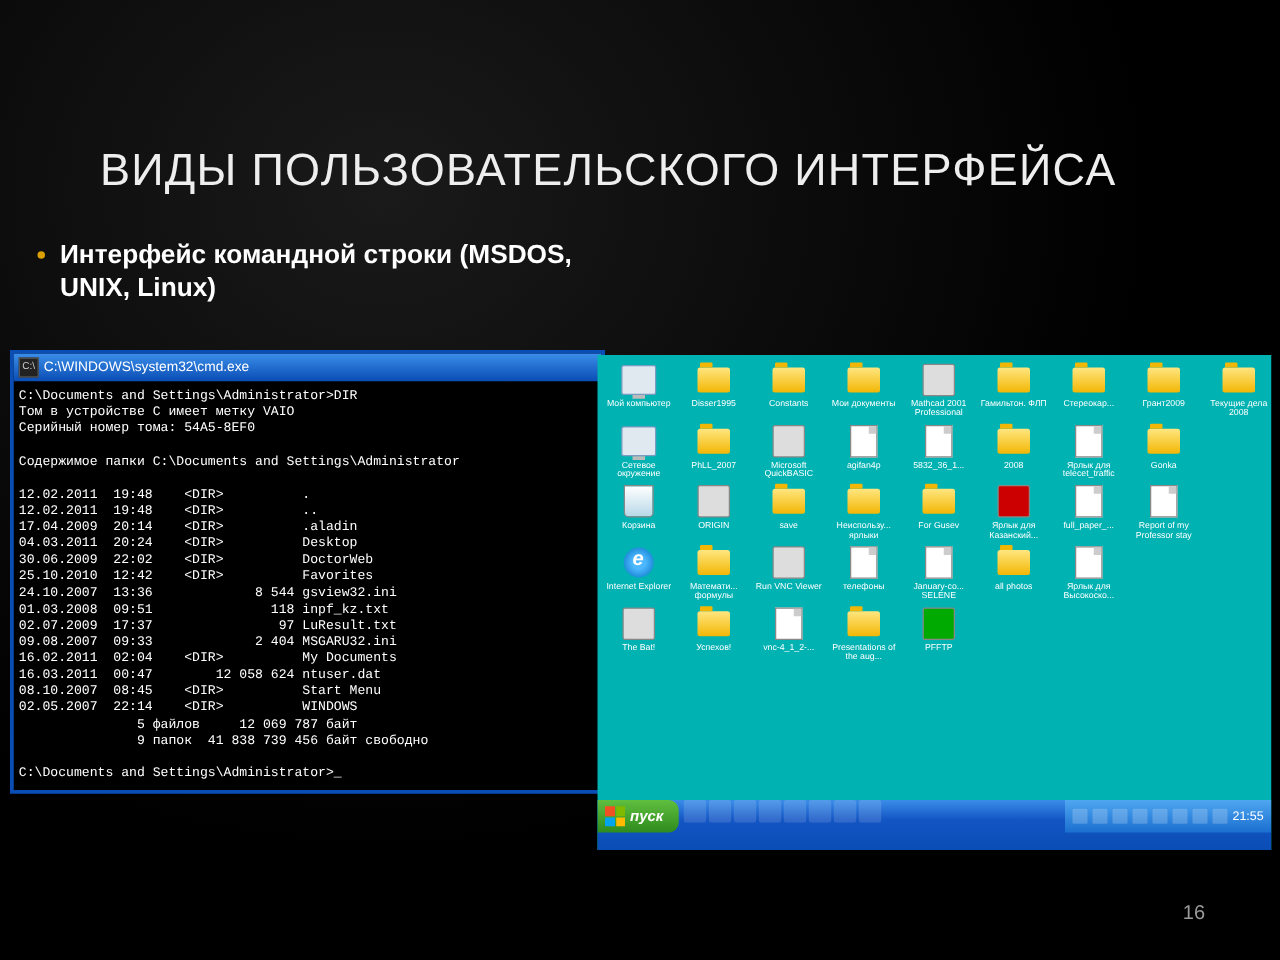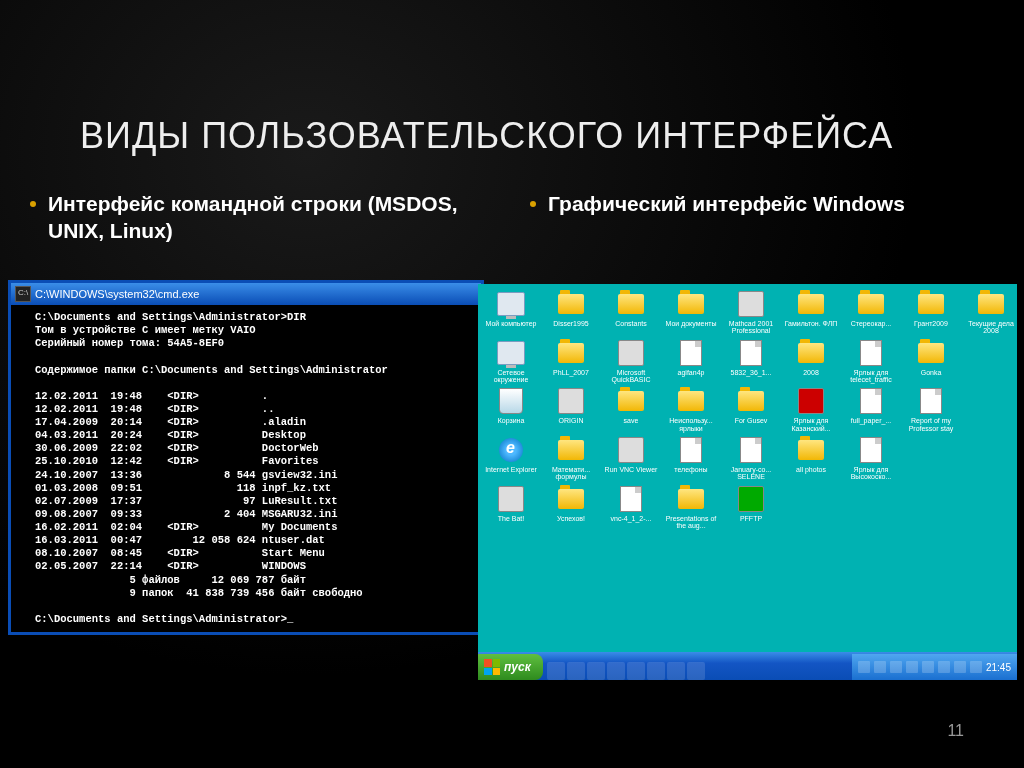--- a/index.html
+++ b/index.html
@@ -10,42 +10,42 @@
 .left-col{position:absolute;top:190px;left:30px;width:460px}
 .right-col{position:absolute;top:190px;left:530px;width:470px}
 .bullet-text{font-size:21px;font-weight:bold;line-height:1.3}
 .page-num{position:absolute;bottom:28px;right:60px;color:#999;font-size:16px}
 
 
 .cmd-window{position:absolute;top:280px;left:8px;width:470px;border:3px solid #0a4db5;background:#000;font-family:'Courier New',monospace}
 .cmd-titlebar{height:22px;background:linear-gradient(180deg,#3a8de8 0%,#0a4db5 100%);display:flex;align-items:center;padding:0 4px;gap:4px;color:#fff;font-size:11px;font-family:Arial}
 .cmd-ico{width:14px;height:14px;background:#222;border:1px solid #555;display:inline-block;text-align:center;font-size:8px;line-height:12px;color:#ccc}
 .cmd-title{font-weight:normal}
-.cmd-body{padding:6px 24px;color:#fff;font-size:10.5px;line-height:1.25;white-space:pre;font-weight:bold}
+.cmd-body{padding:6px 4px;color:#fff;font-size:10.5px;line-height:1.25;white-space:pre;font-weight:normal}
 
 
 .desktop{position:absolute;top:284px;left:478px;width:539px;height:396px;background:#00b2b2;overflow:hidden}
 .icon-grid{display:grid;grid-template-columns:repeat(9,58px);gap:4px 2px;padding:6px 4px}
 .dicon{display:flex;flex-direction:column;align-items:center;text-align:center;font-size:7px;color:#fff;line-height:1.05}
 .dicon .glyph{width:28px;height:28px;margin-bottom:2px;display:flex;align-items:center;justify-content:center;font-size:18px}
 .folder{background:linear-gradient(180deg,#ffe680 0,#f2b705 100%);border-radius:2px;width:26px;height:20px;position:relative}
 .folder::before{content:"";position:absolute;top:-4px;left:2px;width:10px;height:4px;background:#f2b705;border-radius:1px 1px 0 0}
 .file{background:#fff;width:20px;height:24px;border:1px solid #888;position:relative}
 .file::before{content:"";position:absolute;top:0;right:0;width:6px;height:6px;background:#ccc}
 .exe{width:24px;height:24px;background:#ddd;border:1px solid #888;border-radius:2px}
 .mycomp{width:26px;height:22px;background:#e0e8f0;border:1px solid #7a9cc0;border-radius:2px;position:relative}
 .mycomp::after{content:"";position:absolute;bottom:-4px;left:8px;width:10px;height:3px;background:#bbb}
 .ie{width:24px;height:24px;border-radius:50%;background:radial-gradient(circle,#4db8ff 30%,#006fc0 100%);position:relative}
 .ie::after{content:"e";position:absolute;color:#fff;font-size:16px;font-weight:bold;left:7px;top:2px;font-style:italic}
 .recycle{width:22px;height:24px;background:linear-gradient(180deg,#fff,#b8d8e8);border:1px solid #888;border-radius:0 0 4px 4px}
 .red{background:#c00}
 .green{background:#0a0}
 
 
-.taskbar{position:absolute;bottom:0;left:0;right:0;height:28px;background:linear-gradient(180deg,#3a8de8 0%,#1355c4 40%,#0a4db5 100%);display:flex;align-items:flex-end;font-size:10px}
+.taskbar{position:absolute;bottom:0;left:0;right:0;height:40px;background:linear-gradient(180deg,#3a8de8 0%,#1355c4 40%,#0a4db5 100%);display:flex;align-items:flex-start;font-size:10px}
 .start{height:26px;padding:0 12px 0 6px;background:linear-gradient(180deg,#5fbf3f 0%,#2e8b1e 100%);color:#fff;font-weight:bold;font-style:italic;display:flex;align-items:center;gap:4px;border-radius:0 8px 8px 0;font-size:12px}
 .start-logo{width:16px;height:16px;display:grid;grid-template-columns:1fr 1fr;grid-template-rows:1fr 1fr;gap:1px}
 .start-logo span:nth-child(1){background:#f25022}.start-logo span:nth-child(2){background:#7fba00}.start-logo span:nth-child(3){background:#00a4ef}.start-logo span:nth-child(4){background:#ffb900}
 .tray{margin-left:auto;height:26px;background:linear-gradient(180deg,#4fa6f0,#1a6fd0);display:flex;align-items:center;padding:0 6px;gap:4px;color:#fff;font-size:10px}
 .tray-ico{width:12px;height:12px;background:#fff3;border-radius:1px}
 .ql{display:flex;gap:2px;padding:0 4px;align-items:center}
 .ql-ico{width:18px;height:18px;background:#fff2;border-radius:2px}
 </style>
 </head>
 <body>
@@ -53,26 +53,20 @@
 <div class="slide">
   <div class="title">ВИДЫ ПОЛЬЗОВАТЕЛЬСКОГО ИНТЕРФЕЙСА</div>
 
   <div class="left-col">
     <div class="bullet">
       <div class="bullet-dot"></div>
       <div class="bullet-text">Интерфейс командной строки (MSDOS, UNIX, Linux)</div>
     </div>
   </div>
 
-  <div class="right-col">
-    <div class="bullet">
-      <div class="bullet-dot"></div>
-      <div class="bullet-text">Графический интерфейс Windows</div>
-    </div>
-  </div>
 
   <div class="cmd-window">
     <div class="cmd-titlebar">
       <span class="cmd-ico">C:\</span>
       <span class="cmd-title">C:\WINDOWS\system32\cmd.exe</span>
     </div>
     <div class="cmd-body">C:\Documents and Settings\Administrator&gt;DIR
 Том в устройстве C имеет метку VAIO
 Серийный номер тома: 54A5-8EF0
 
@@ -353,19 +347,19 @@
       </div>
       <div class="tray">
         <div class="tray-ico"></div>
         <div class="tray-ico"></div>
         <div class="tray-ico"></div>
         <div class="tray-ico"></div>
         <div class="tray-ico"></div>
         <div class="tray-ico"></div>
         <div class="tray-ico"></div>
         <div class="tray-ico"></div>
-        <span>21:45</span>
+        <span>21:55</span>
       </div>
     </div>
   </div>
 
-  <div class="page-num">11</div>
+  <div class="page-num">16</div>
 </div>
 
 </body></html>

